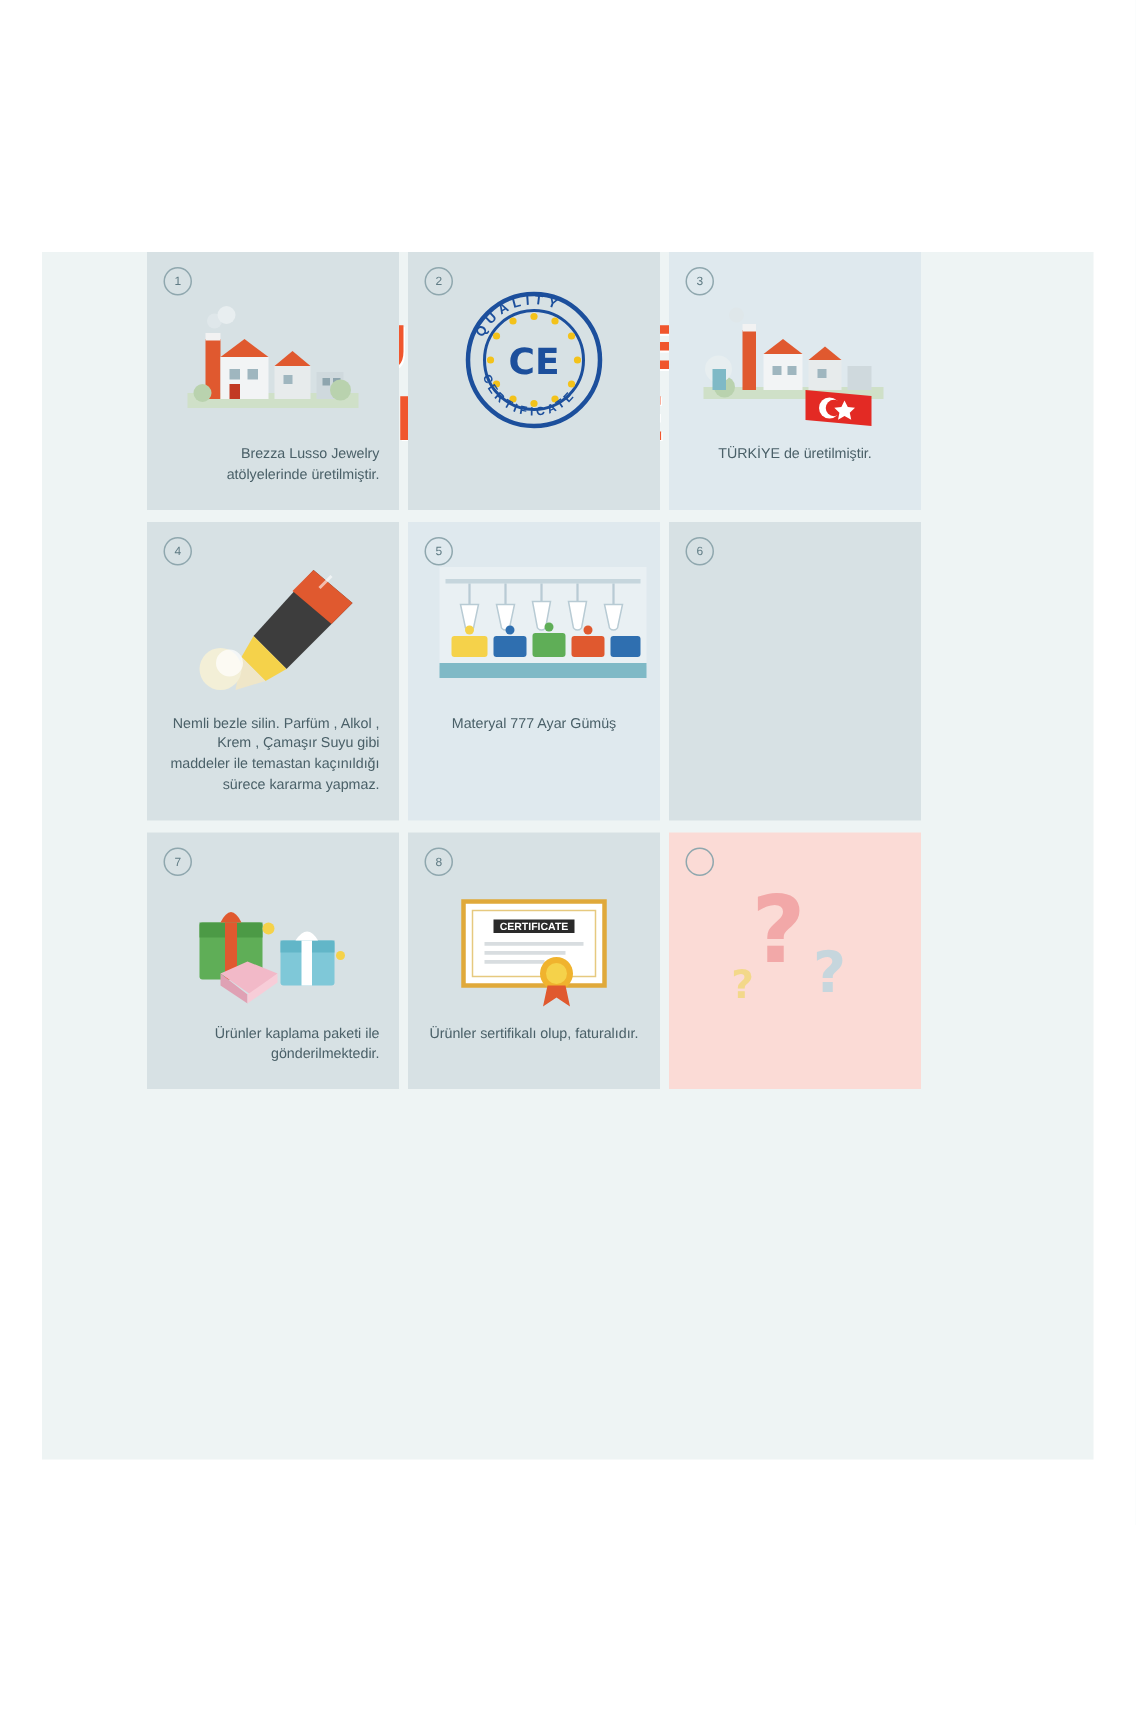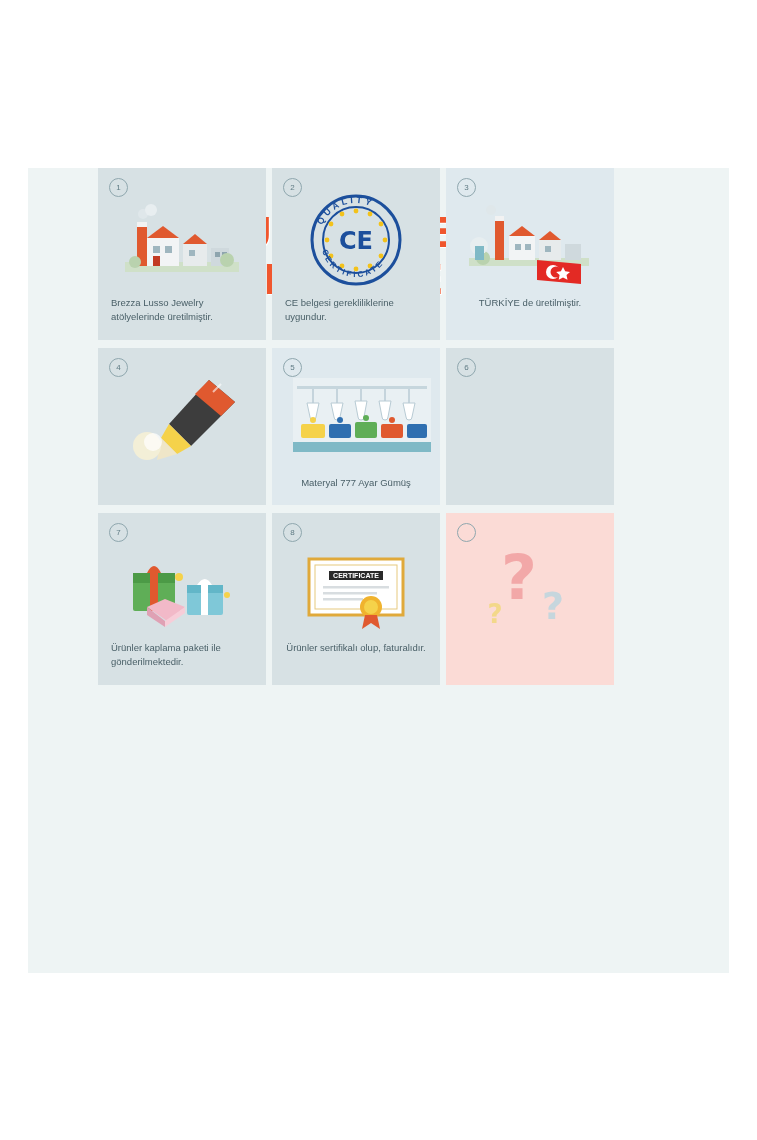--- a/index.html
+++ b/index.html
@@ -90,21 +90,21 @@
     width: 130px;
     height: 96px;
     margin: 14px 0 8px 0;
     position: relative;
   }
   .art svg { display: block; }
   .caption {
     font-size: 9.5px;
     line-height: 1.45;
     color: #4a6068;
-    text-align: left;
+    text-align: right;
     font-family: "Liberation Sans", sans-serif;
     max-width: 142px;
   }
 </style>
 </head>
 <body>
 
 <div class="page">
   <div class="canvas">
 
@@ -168,21 +168,20 @@
           <path id="arcTop" d="M28 48 A37 37 0 0 1 102 48" fill="none"></path>
           <text font-family="Liberation Sans, sans-serif" font-size="9" font-weight="bold" fill="#1c4f9c" letter-spacing="3">
             <textPath href="#arcTop" startOffset="13%">QUALITY</textPath>
           </text>
           <path id="arcBot" d="M30 50 A35 35 0 0 0 100 50" fill="none"></path>
           <text font-family="Liberation Sans, sans-serif" font-size="8" font-weight="bold" fill="#1c4f9c" letter-spacing="2.4">
             <textPath href="#arcBot" startOffset="8%">CERTIFICATE</textPath>
           </text>
         </svg>
       </div>
-      <div class="caption">CE belgesi gerekliliklerine uygundur.</div>
     </div>
 
     <div class="card row1 lightblue">
       <div class="badge">3</div>
       <div class="art">
         <svg width="130" height="96" viewBox="0 0 130 96">
           <rect x="4" y="66" width="120" height="8" fill="#cfe0c8"></rect>
           <rect x="30" y="28" width="9" height="40" fill="#e0592f"></rect>
           <rect x="30" y="24" width="9" height="5" fill="#f2f2f2"></rect>
           <rect x="44" y="44" width="26" height="24" fill="#f2f4f5"></rect>
@@ -214,20 +213,21 @@
         <svg width="130" height="96" viewBox="0 0 130 96">
           <path d="M92 8 L118 30 L74 74 L52 52 Z" fill="#3d3d3d"></path>
           <path d="M92 8 L118 30 L104 44 L78 22 Z" fill="#e0592f"></path>
           <path d="M52 52 L74 74 L60 82 L44 66 Z" fill="#f5d24a"></path>
           <path d="M44 66 L60 82 L40 88 Z" fill="#efe6c8"></path>
           <circle cx="30" cy="74" r="14" fill="#f3efd7"></circle>
           <circle cx="36" cy="70" r="9" fill="#ffffff" opacity="0.7"></circle>
           <path d="M96 20 l8 -8" stroke="#ffffff" stroke-width="2" opacity="0.6"></path>
         </svg>
       </div>
+      <div class="caption">Nemli bezle silin. Parfüm , Alkol , Krem , Çamaşır Suyu gibi maddeler ile temastan kaçınıldığı sürece kararma yapmaz.</div>
     </div>
 
     <div class="card row2 lightblue">
       <div class="badge">5</div>
       <div class="art">
         <svg width="142" height="96" viewBox="0 0 142 96">
           <rect x="2" y="6" width="138" height="66" fill="#e9f0f3"></rect>
           <rect x="2" y="70" width="138" height="10" fill="#7fb9c6"></rect>
           <rect x="6" y="14" width="130" height="3" fill="#c6d6dd"></rect>
           <g stroke="#b8cbd4" stroke-width="1.5" fill="none">

